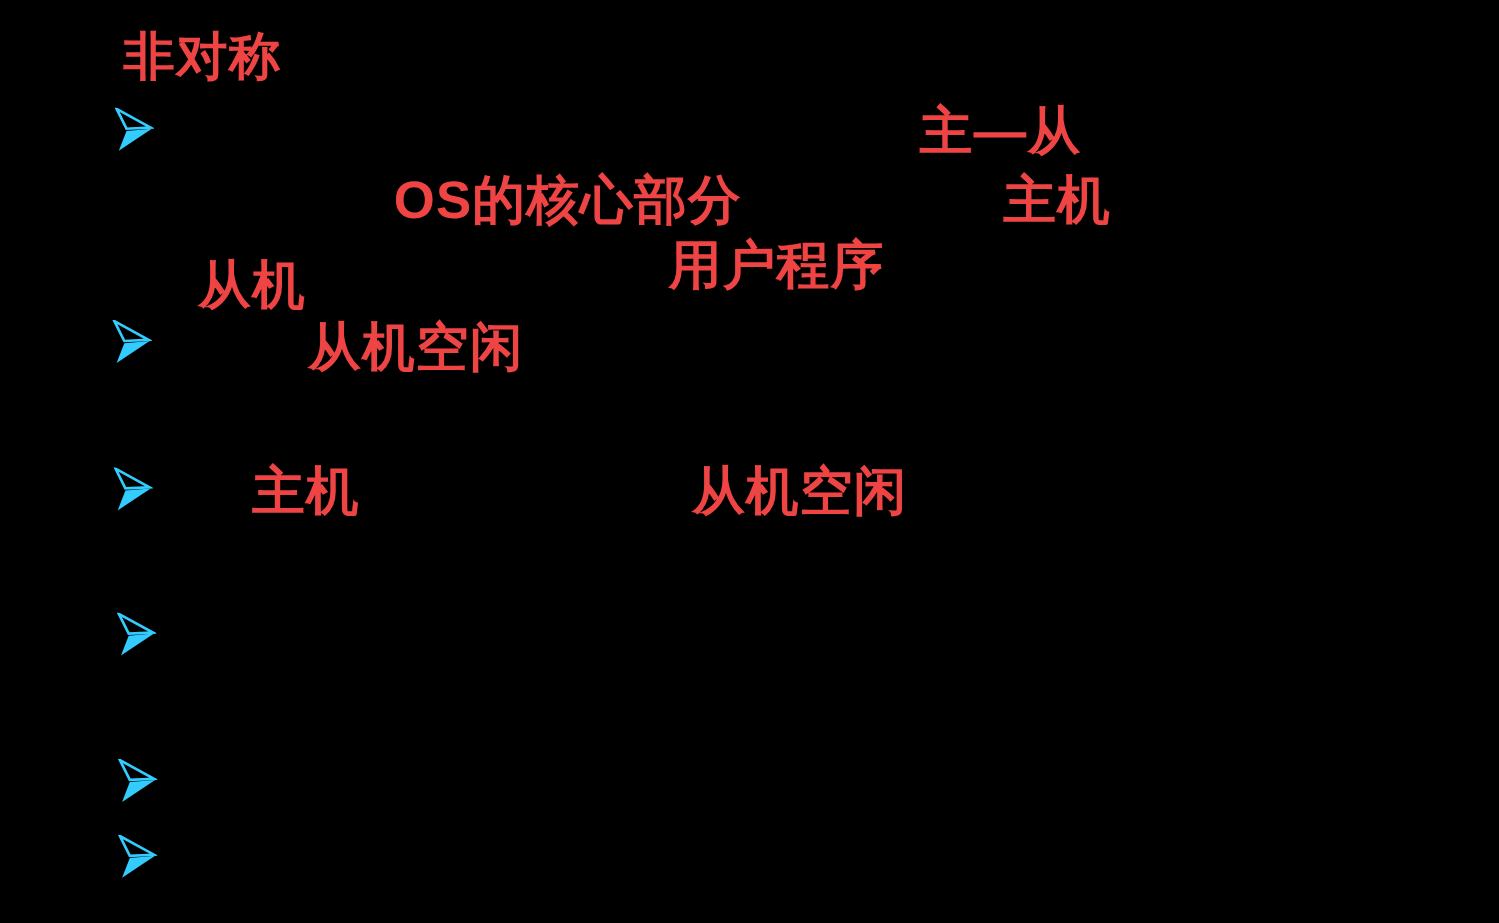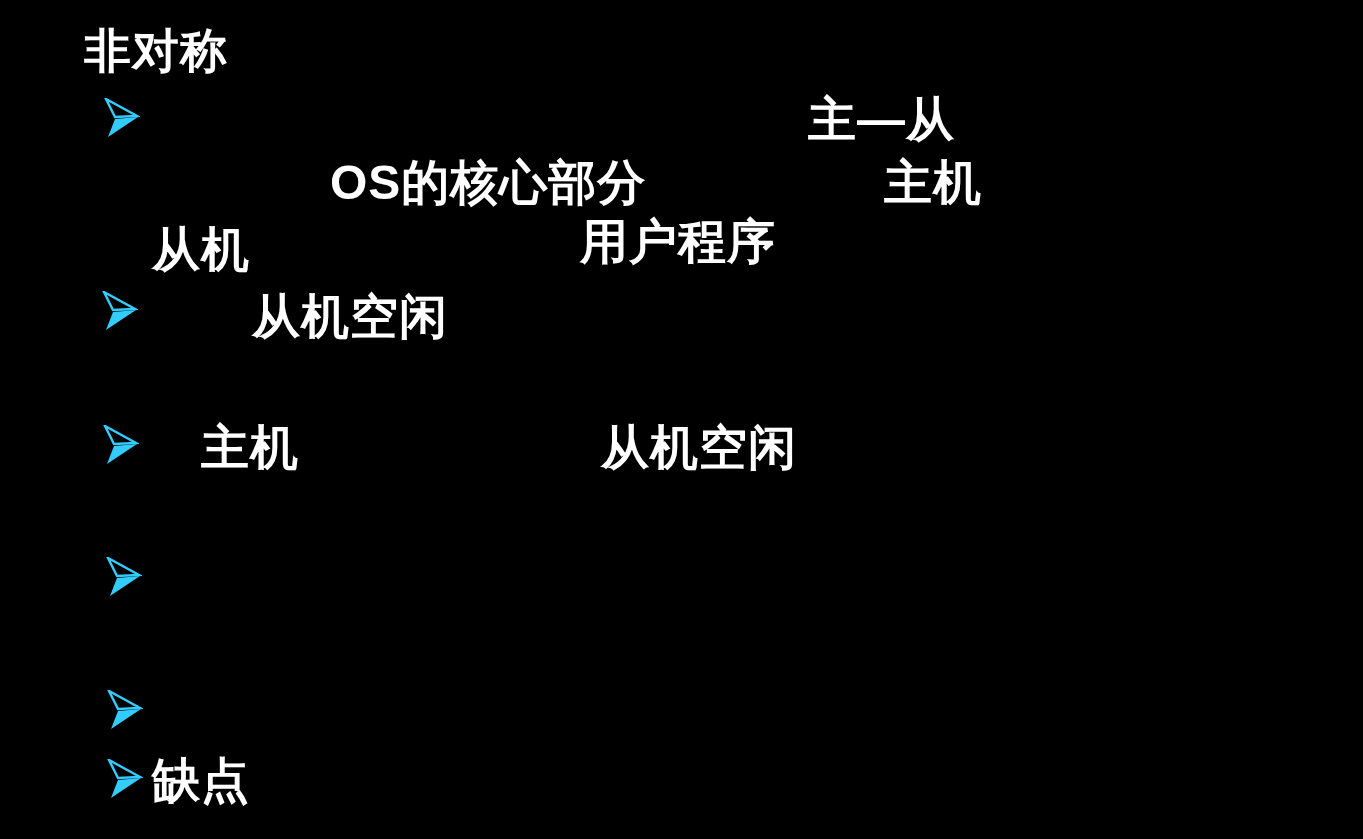--- a/index.html
+++ b/index.html
@@ -10,26 +10,27 @@
   .slide {
     position: relative;
     width: 1363px;
     height: 839px;
     background: #000000;
     overflow: hidden;
     font-family: "Liberation Sans", sans-serif;
   }
   .frag {
     position: absolute;
-    color: #ffffff;
+    color: #ef4444;
     font-weight: bold;
     font-size: 48px;
     line-height: 1.0;
     letter-spacing: 1px;
     white-space: nowrap;
+    margin-left: 28px;
   }
   .title {
     font-size: 47px;
   }
   .bullet {
     position: absolute;
     width: 36px;
     height: 40px;
   }
 </style>
@@ -64,26 +65,25 @@
     <path d="M2,1 L33,18 L11,19 Z" fill="none" stroke="#33CCFF" stroke-width="2.4"></path>
     <path d="M11,21 L34,19 L4,39 Z" fill="#33CCFF"></path>
   </svg>
 
   <span class="frag" style="left:808px; top:96px;">主—从</span>
 
   <span class="frag" style="left:330px; top:159px;">OS的核心部分</span>
 
   <span class="frag" style="left:884px; top:159px;">主机</span>
 
-  <span class="frag" style="left:152px; top:226px;">从机</span>
+  <span class="frag" style="left:152px; top:236px;">从机</span>
 
   <span class="frag" style="left:252px; top:293px;">从机空闲</span>
 
   <span class="frag" style="left:580px; top:218px;">用户程序</span>
 
   <span class="frag" style="left:201px; top:424px;">主机</span>
 
   <span class="frag" style="left:601px; top:424px;">从机空闲</span>
 
 
-  <span class="frag" style="left:152px; top:757px;">缺点</span>
 
 </div>
 
 </body></html>

